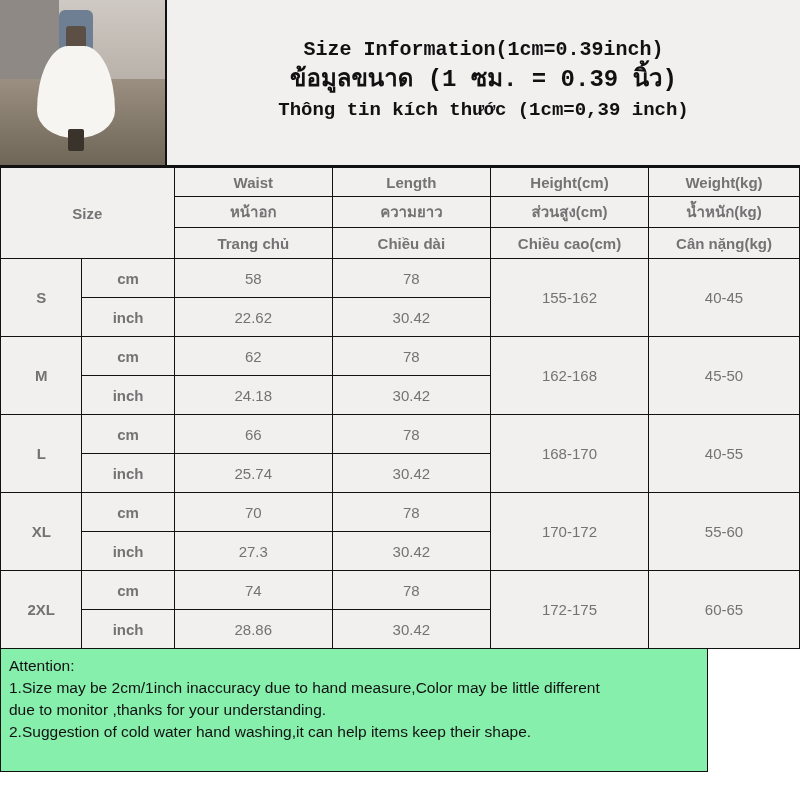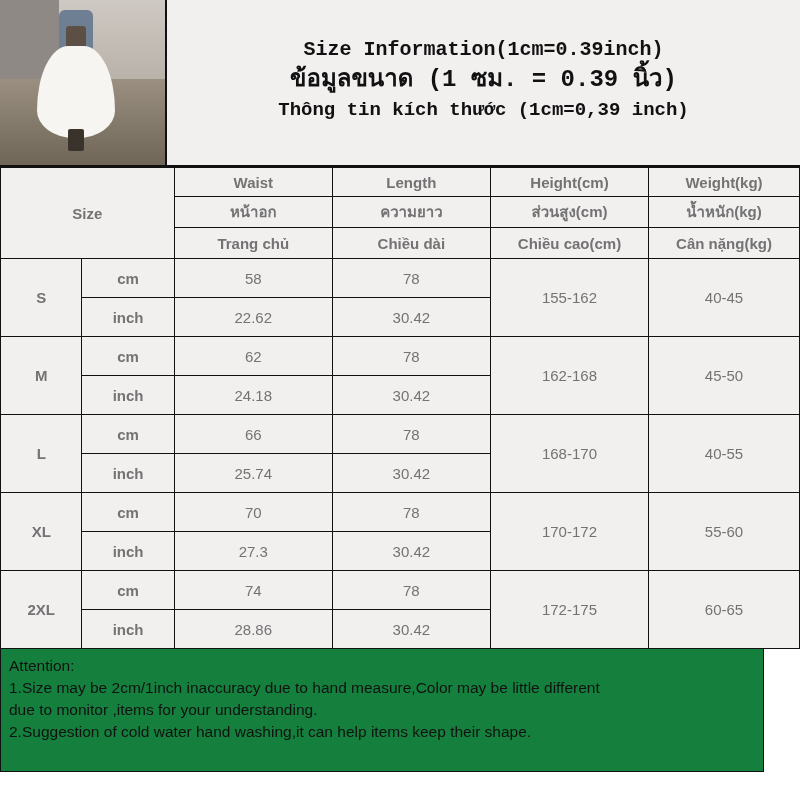--- a/index.html
+++ b/index.html
@@ -141,24 +141,24 @@
     font-size: 14px;
     background: #f2efef;
   }
   td.value { font-size: 16px; background: #f2efef; }
   td.range { font-size: 16px; background: #f2efef; }
 
   
   .attention {
     border: 1px solid #111;
     border-top: none;
-    background: #15803d;
+    background: #86efac;
     padding: 6px 8px 15px 8px;
     box-sizing: border-box;
-    width: 764px;
+    width: 708px;
     height: 123px;
   }
   .attention .line {
     font-size: 15.5px;
     line-height: 22px;
     color: #111;
   }
 </style>
 </head>
 <body>
@@ -282,17 +282,17 @@
         <td class="unit-label">inch</td>
         <td class="value">28.86</td>
         <td class="value">30.42</td>
       </tr>
     </tbody>
   </table>
 
   <div class="attention">
     <div class="line">Attention:</div>
     <div class="line">1.Size may be 2cm/1inch inaccuracy due to hand measure,Color may be little different</div>
-    <div class="line">due to monitor ,items for your understanding.</div>
+    <div class="line">due to monitor ,thanks for your understanding.</div>
     <div class="line">2.Suggestion of cold water hand washing,it can help items keep their shape.</div>
   </div>
 
 </div>
 
 </body></html>

